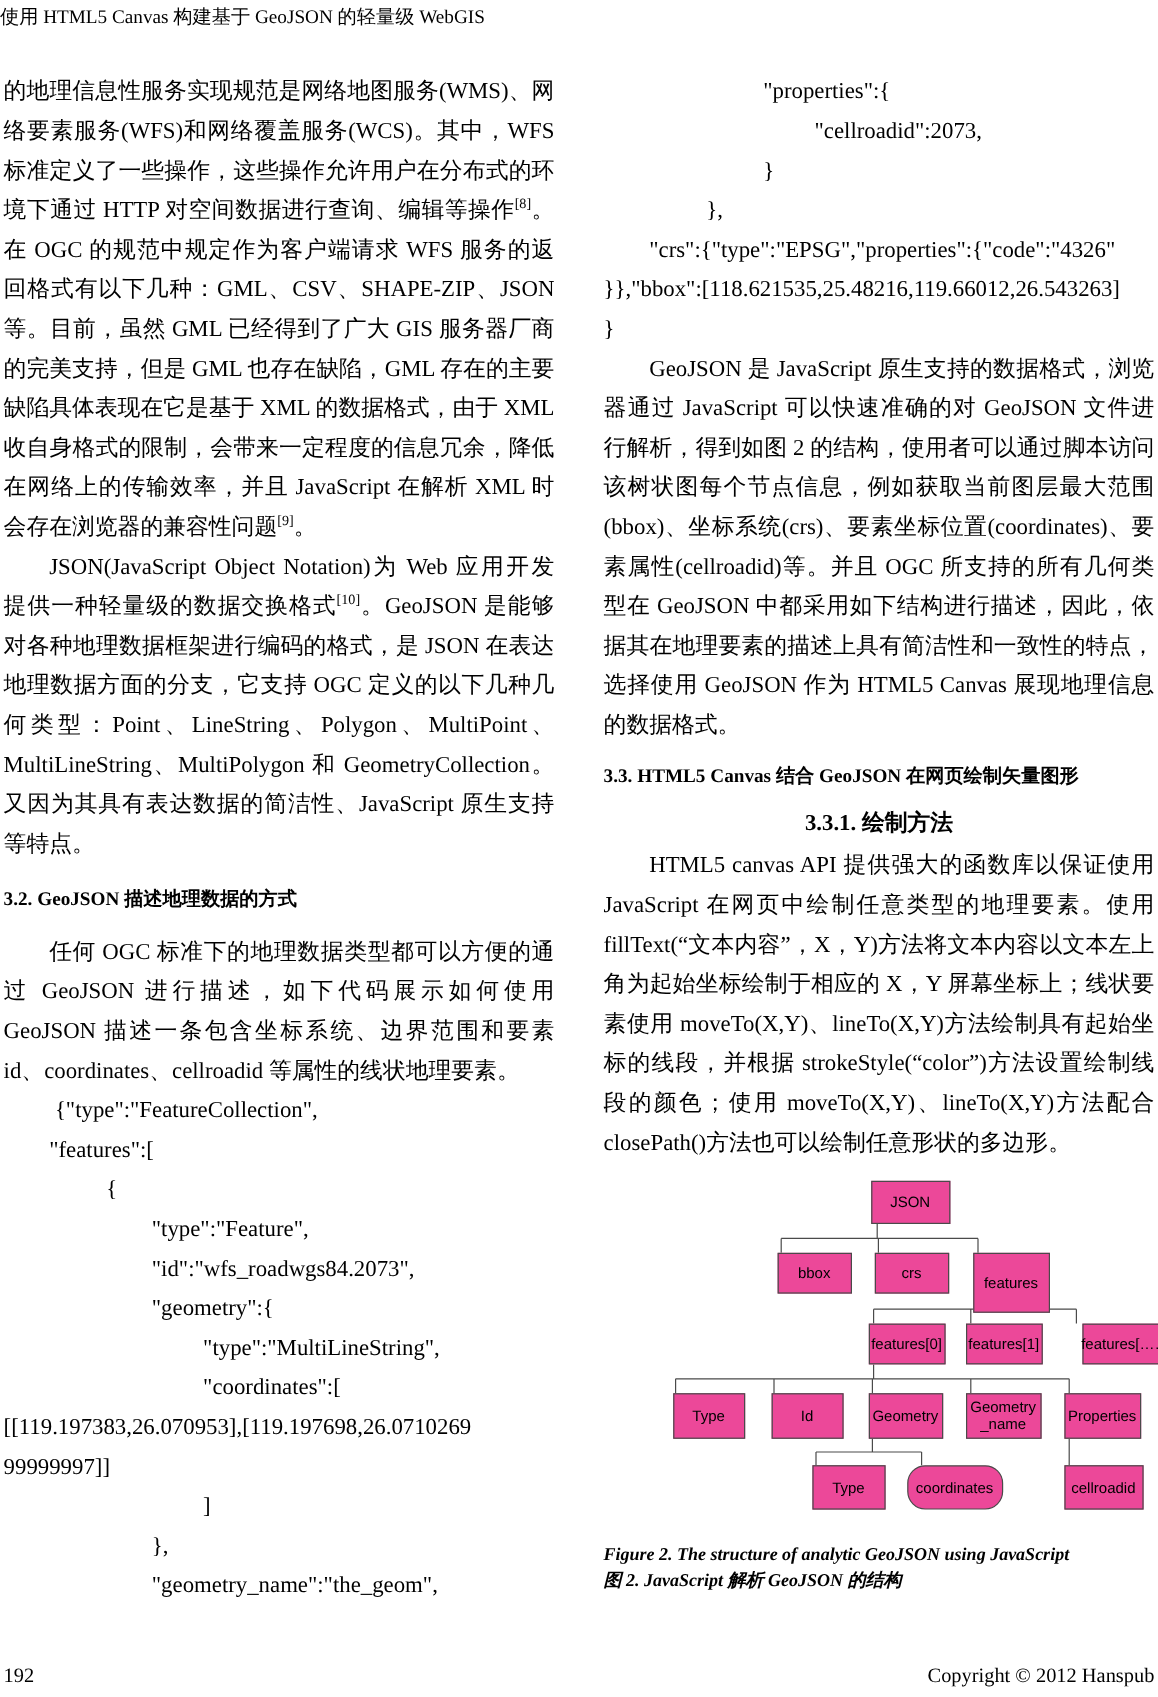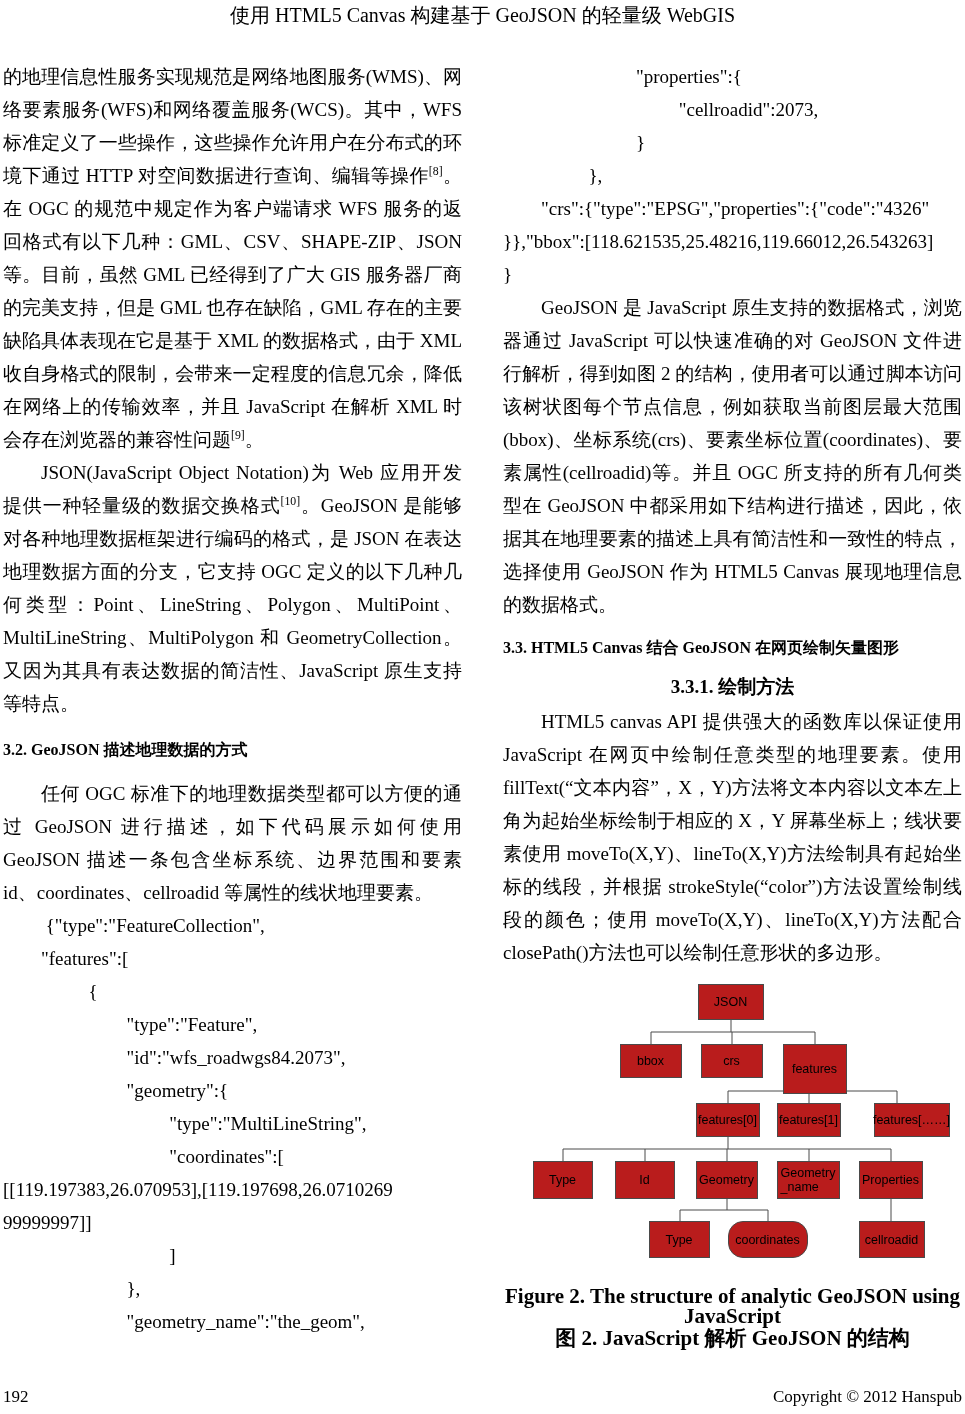--- a/index.html
+++ b/index.html
@@ -11,22 +11,21 @@
     margin: 0 auto;
     background: #ffffff;
     color: #000000;
     font-family: "Liberation Serif", "DejaVu Serif", serif;
     overflow: hidden;
   }
   .header {
     position: absolute;
     top: 4px; left: 0;
     width: 100%;
-    text-align: center;
-    font-size: 20px;
+    font-size: 16px;
     line-height: 22px;
   }
   .columns {
     position: absolute;
     top: 60px; left: 3px;
     width: 959px;
     display: flex;
     gap: 41px;
   }
   .col {
@@ -73,35 +72,36 @@
     margin: 9px auto 0 auto;
   }
   figure.diagram svg.connectors {
     position: absolute;
     left: 0; top: 0;
     pointer-events: none;
   }
   .node {
     position: absolute;
     border: 1px solid #4a4a4a;
-    background: #b91c1c;
+    background: #ec4899;
     display: flex;
     align-items: center;
     justify-content: center;
-    text-align: left;
+    text-align: center;
     font-family: "Liberation Sans", "DejaVu Sans", sans-serif;
     font-size: 12.5px;
     line-height: 1.12;
     white-space: pre-line;
+    margin-left: 28px;
   }
   .caption-en, .caption-zh {
-    text-align: center;
     font-weight: bold;
-    font-size: 21px;
+    font-size: 15px;
     line-height: 20px;
+    font-style: italic;
   }
   .caption-en { margin-top: 16px; }
   .caption-zh { margin-top: 2px; }
   .footer {
     position: absolute;
     left: 3px; right: 3px; bottom: 6px;
     display: flex;
     justify-content: space-between;
     font-size: 17px;
     line-height: 22px;

